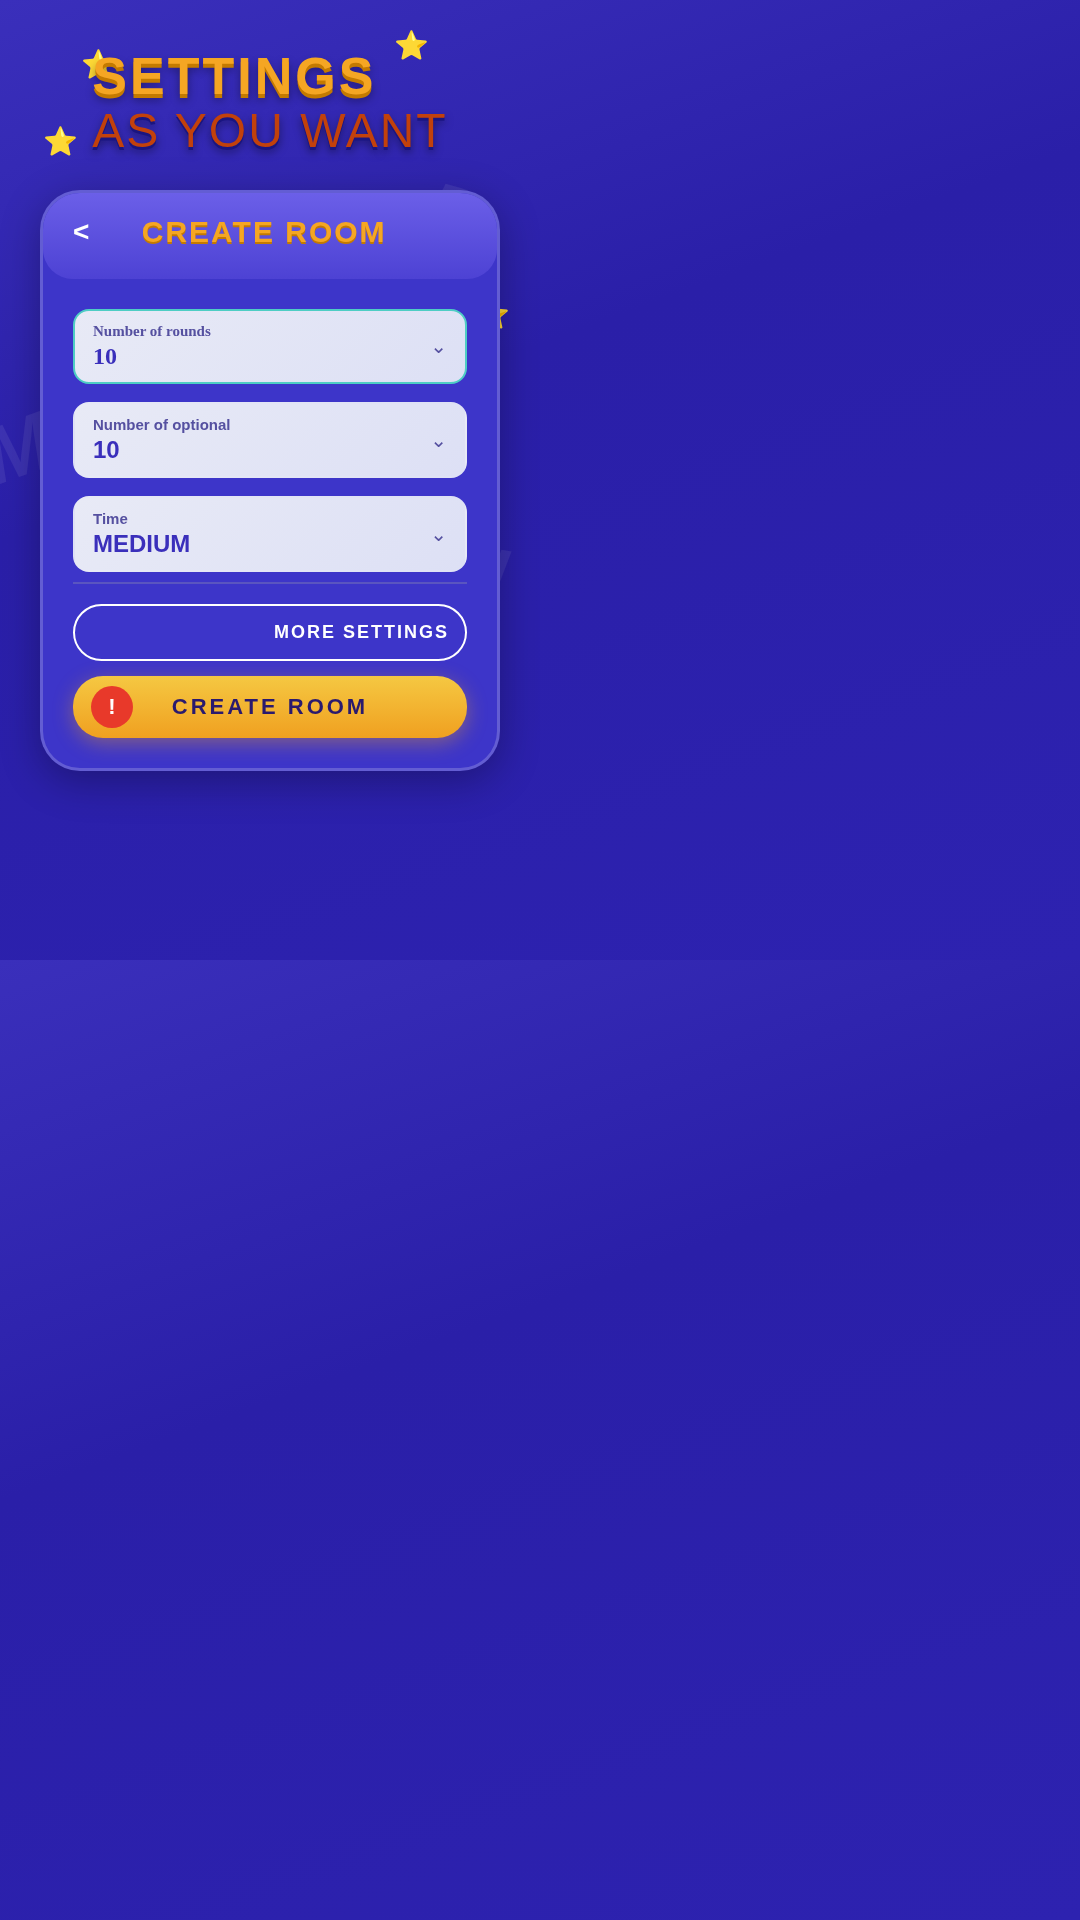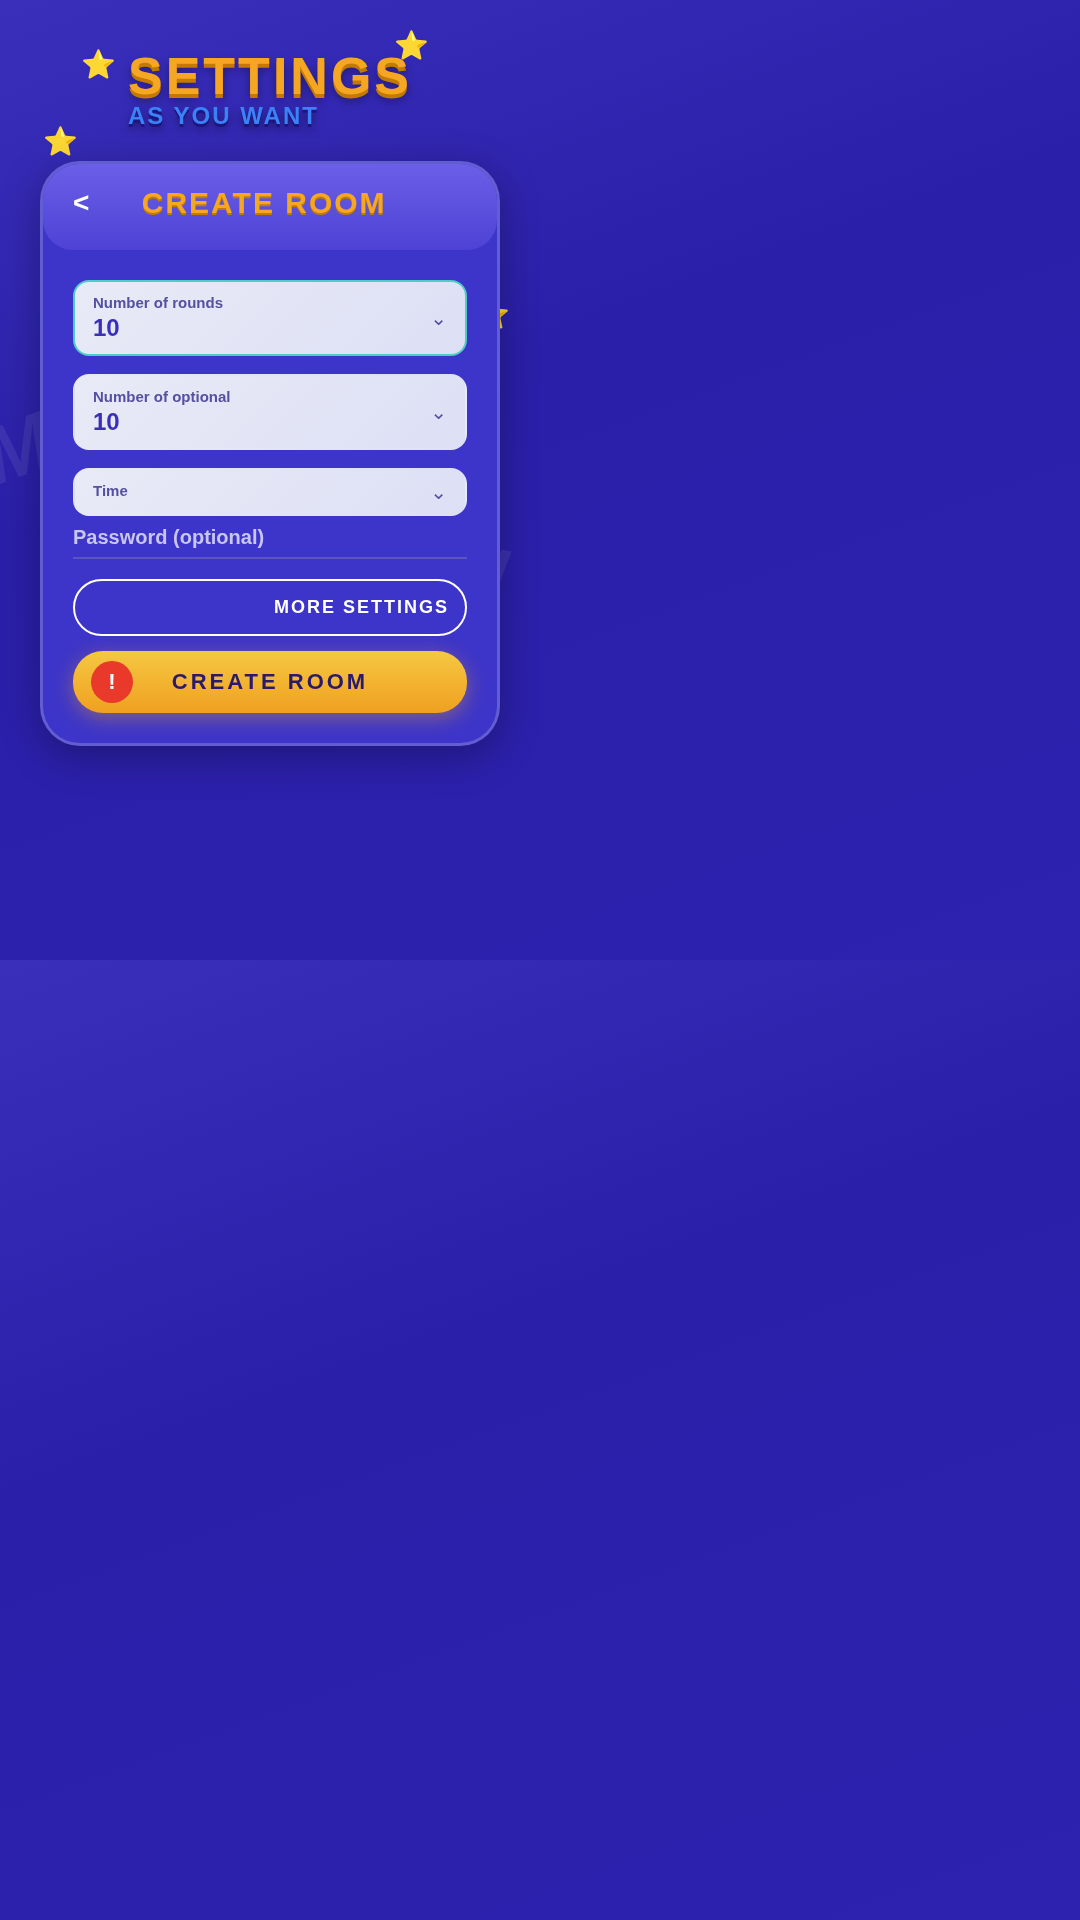--- a/index.html
+++ b/index.html
@@ -46,23 +46,23 @@
     .title-settings {
       font-size: 52px;
       font-weight: 900;
       color: #f5a623;
       text-shadow: 0 4px 0 #c47a00, 0 6px 10px rgba(0,0,0,0.4);
       letter-spacing: 3px;
       line-height: 1;
     }
 
     .title-sub {
-      font-size: 24px;
-      font-weight: 700;
-      color: #3b82f6;
+      font-size: 48px;
+      font-weight: 400;
+      color: #c2410c;
       text-shadow: 0 3px 0 #1a1580, 0 5px 8px rgba(0,0,0,0.5);
       letter-spacing: 2px;
       line-height: 1.2;
     }
 
     .card {
       background: #3d35c9;
       border-radius: 40px;
       width: 460px;
       margin-top: 30px;
@@ -114,20 +114,21 @@
       padding: 12px 18px;
       display: flex;
       flex-direction: column;
       position: relative;
       cursor: pointer;
       border: 2.5px solid transparent;
     }
 
     .dropdown.active {
       border-color: #4ecdc4;
+      font-family: Liberation Serif, serif;
     }
 
     .dropdown-label {
       font-size: 15px;
       color: #5550a0;
       font-weight: 600;
       margin-bottom: 3px;
     }
 
     .dropdown-value {
@@ -249,27 +250,27 @@
     </div>
 
     <div class="dropdown">
       <span class="dropdown-label">Number of optional</span>
       <span class="dropdown-value">10</span>
       <span class="dropdown-chevron">⌄</span>
     </div>
 
     <div class="dropdown">
       <span class="dropdown-label">Time</span>
+      <span class="dropdown-value">MEDIUM</span>
       <span class="dropdown-chevron">⌄</span>
     </div>
 
   </div>
 
   <div class="password-section">
-    <div class="password-label">Password (optional)</div>
     <div class="password-line"></div>
   </div>
 
   <div class="more-settings-btn">MORE SETTINGS</div>
 
   <div class="create-room-btn">
     <div class="warning-icon">!</div>
     <span class="create-room-label">CREATE ROOM</span>
   </div>
 

